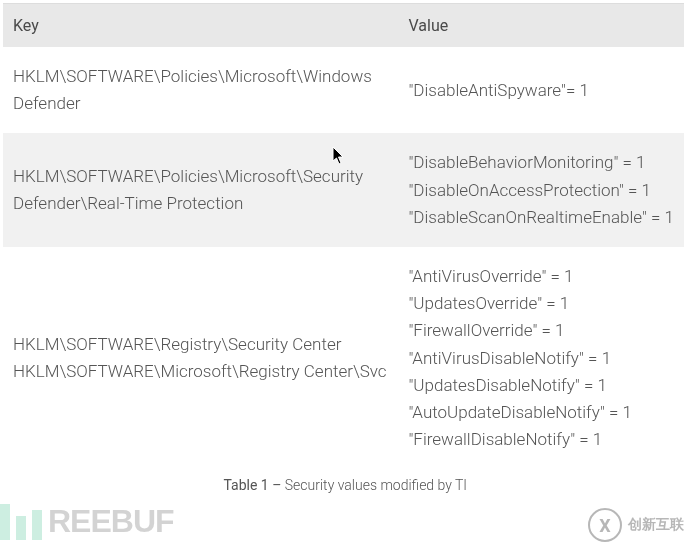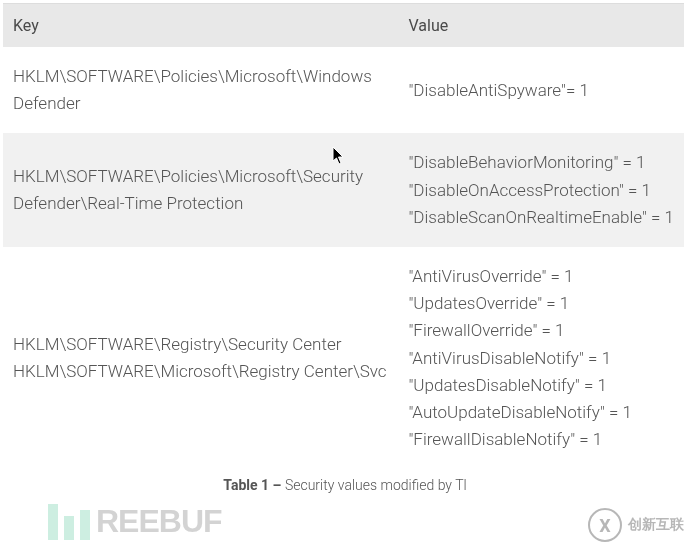--- a/index.html
+++ b/index.html
@@ -61,32 +61,31 @@
     white-space: nowrap;
   }
   .caption {
     text-align: center;
     font-size: 14px;
     color: #555;
     padding: 8px 0 0 0;
     font-weight: 300;
   }
   .caption strong {
-    font-weight: 700;
+    font-weight: 400;
   }
   
   .wm-left {
     position: absolute;
     left: 0;
     bottom: 10px;
     display: flex;
     align-items: center;
     opacity: 0.22;
     pointer-events: none;
-    padding-left: 48px;
   }
   .wm-left .bars {
     display: flex;
     gap: 6px;
     margin-right: 6px;
   }
   .wm-left .bar {
     width: 10px;
     background: #22b37a;
   }

